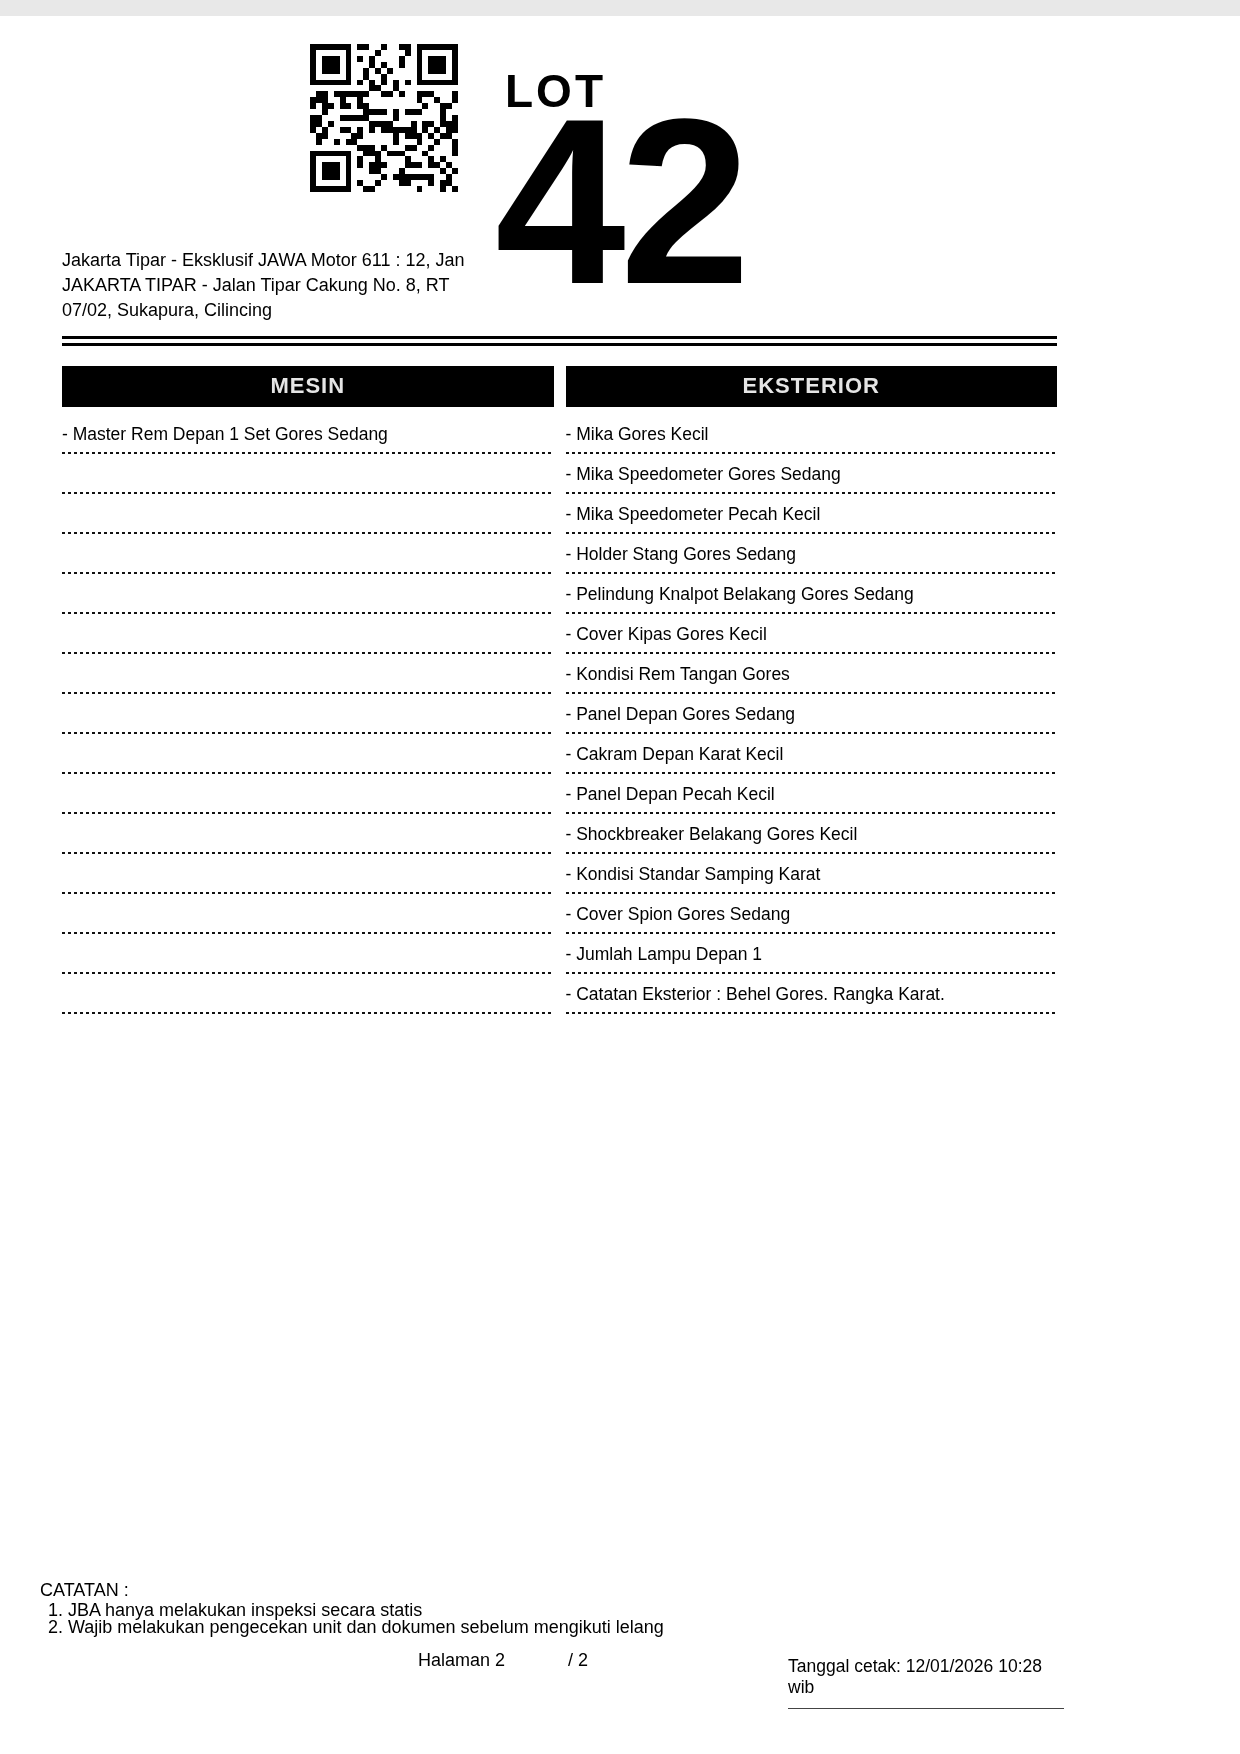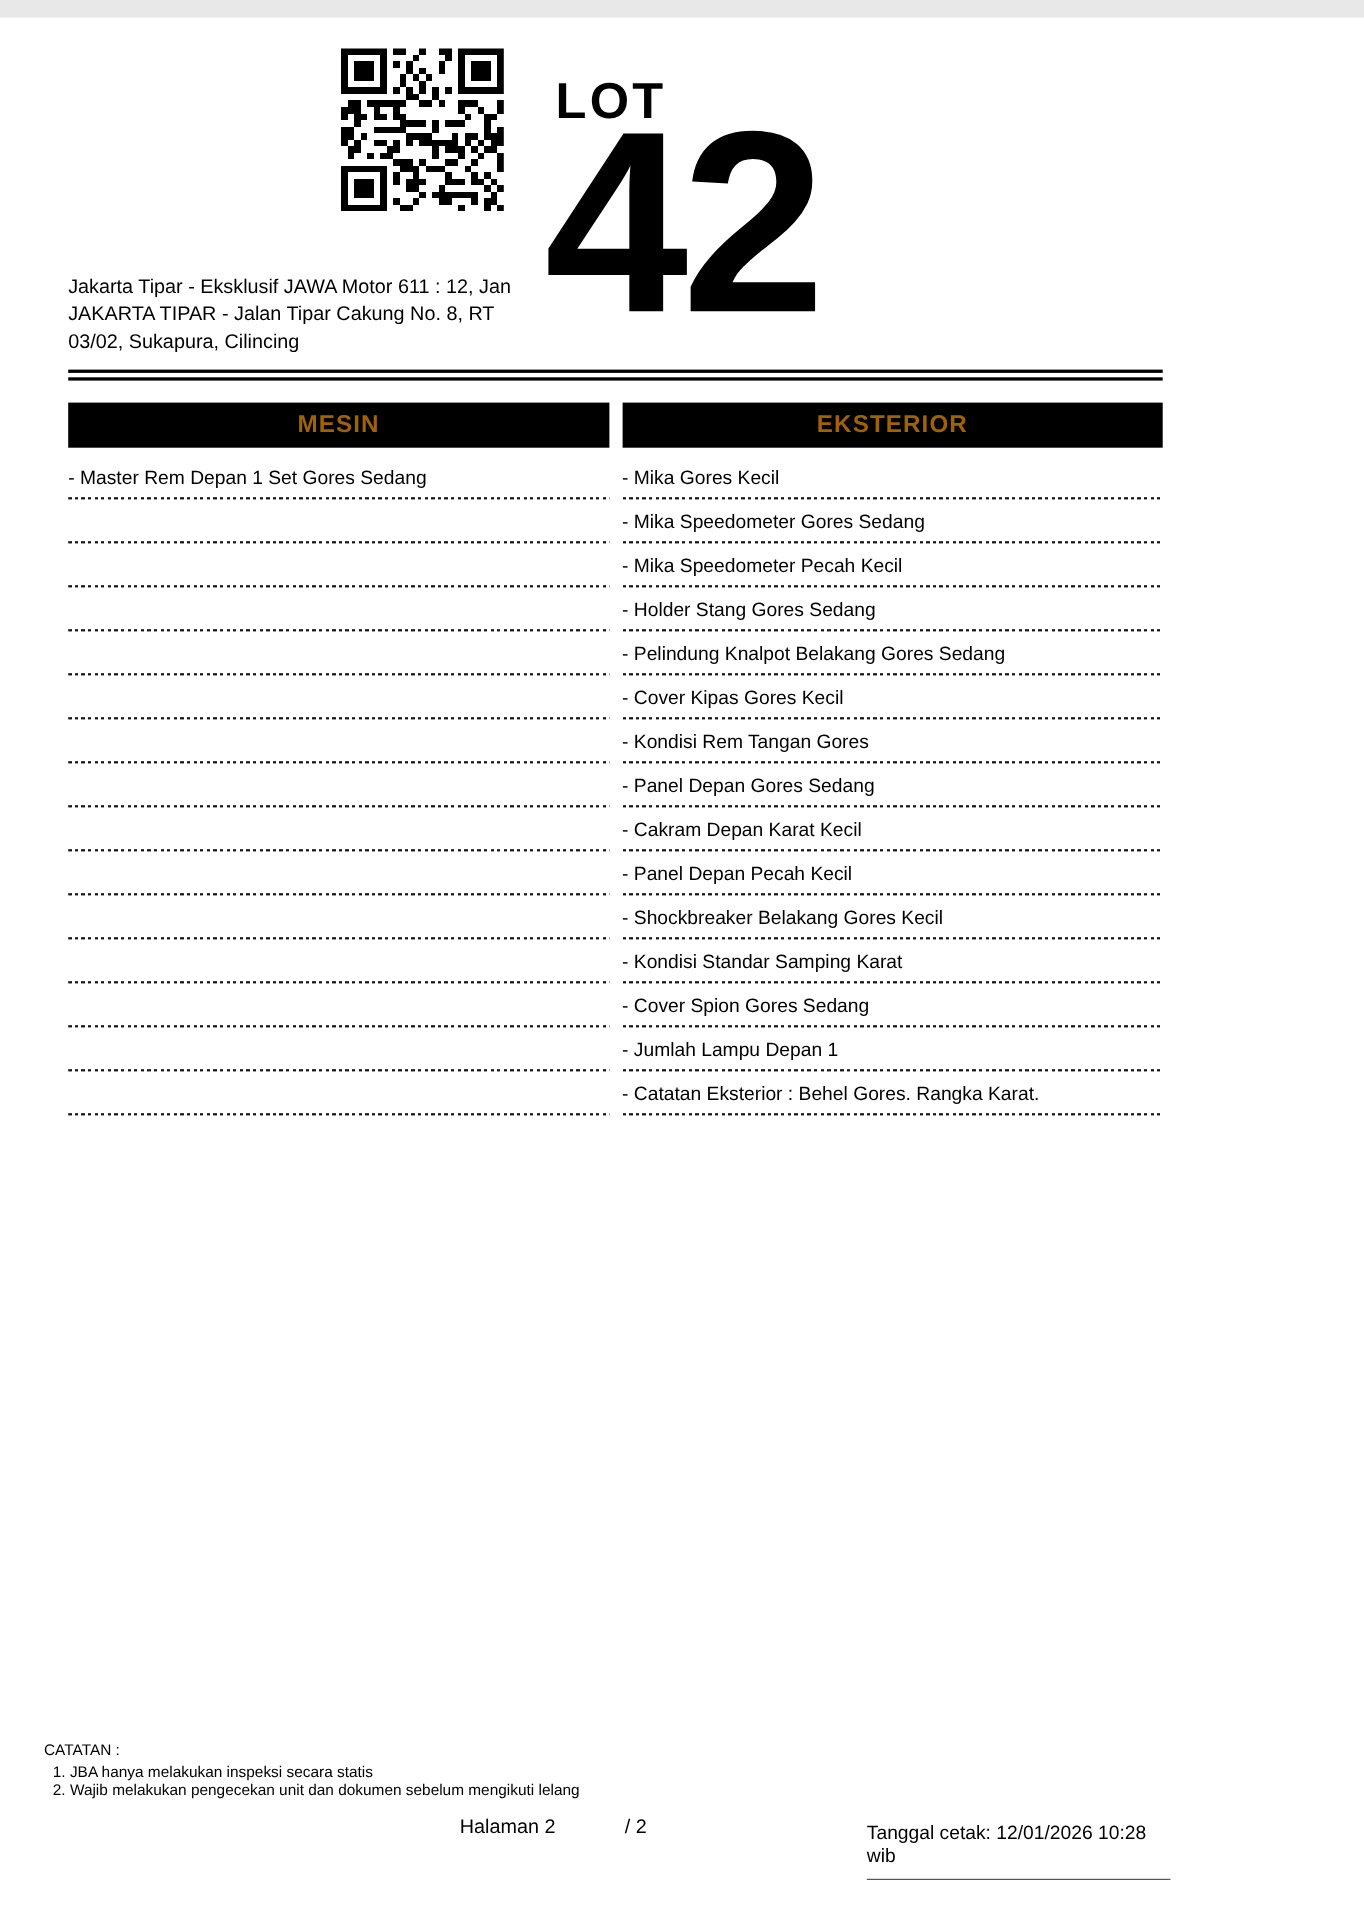--- a/index.html
+++ b/index.html
@@ -33,41 +33,41 @@
     border-top:3px solid #000; border-bottom:3px solid #000;
   }
 
   
   .columns {
     position:absolute; left:62px; top:350px; width:995px;
     display:flex; gap:12px;
   }
   .col { flex:1; }
   .col-header {
-    background:#000; color:#a16207;
+    background:#000; color:#e5e5e5;
     font-weight:bold; font-size:22px; letter-spacing:1px;
     text-align:center; padding:7px 0 8px;
   }
   .rows { margin-top:12px; }
   .row {
     position:relative; min-height:40px;
     padding:5px 2px 14px 0;
     box-sizing:border-box;
   }
   .item-text {
     display:block;
     font-size:17.5px; line-height:21px;
   }
   .dotline {
     position:absolute; left:0; right:0; bottom:5px; height:2px;
     background:repeating-linear-gradient(to right, #111 0 3px, transparent 3px 6px);
   }
 
   
-  .catatan { position:absolute; left:40px; top:1566px; font-size:14px; line-height:17px; }
+  .catatan { position:absolute; left:40px; top:1566px; font-size:18px; line-height:17px; }
   .catatan-title { display:block; margin-bottom:3px; }
   .catatan-item { display:block; margin-left:8px; }
   .halaman-label { position:absolute; left:418px; top:1634px; font-size:18px; }
   .halaman-total { position:absolute; left:568px; top:1634px; font-size:18px; }
   .print-date {
     position:absolute; left:788px; top:1640px; width:276px;
     font-size:17.5px; padding-bottom:10px;
     border-bottom:1.5px solid #444;
   }
 </style>
@@ -362,21 +362,21 @@
       <rect x="22" y="24" width="1" height="1" fill="#000"></rect>
       <rect x="24" y="24" width="1" height="1" fill="#000"></rect>
     </svg>
 
   <div class="lot-label">LOT</div>
   <div class="lot-number">42</div>
 
   <div class="address">
     <span>Jakarta Tipar - Eksklusif JAWA Motor 611 : 12, Jan</span><br>
     <span>JAKARTA TIPAR - Jalan Tipar Cakung No. 8, RT</span><br>
-    <span>03/02, Sukapura, Cilincing</span>
+    <span>07/02, Sukapura, Cilincing</span>
   </div>
 
   <div class="double-rule"></div>
 
   <div class="columns">
     <div class="col">
       <div class="col-header">MESIN</div>
       <div class="rows" id="mesin-rows">
           <div class="row">
             <span class="item-text">- Master Rem Depan 1 Set Gores Sedang</span>

